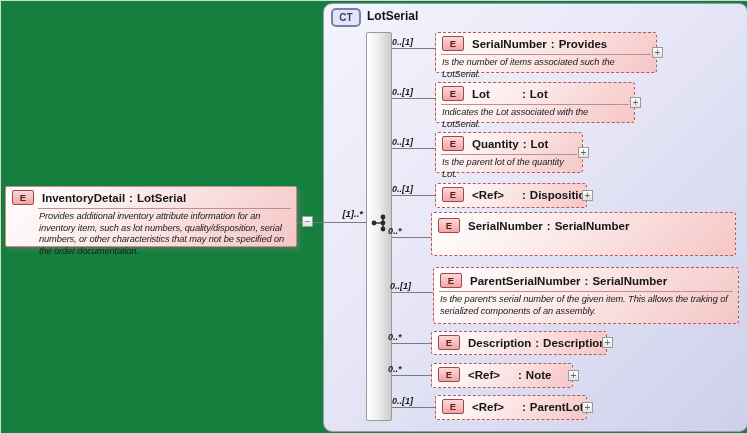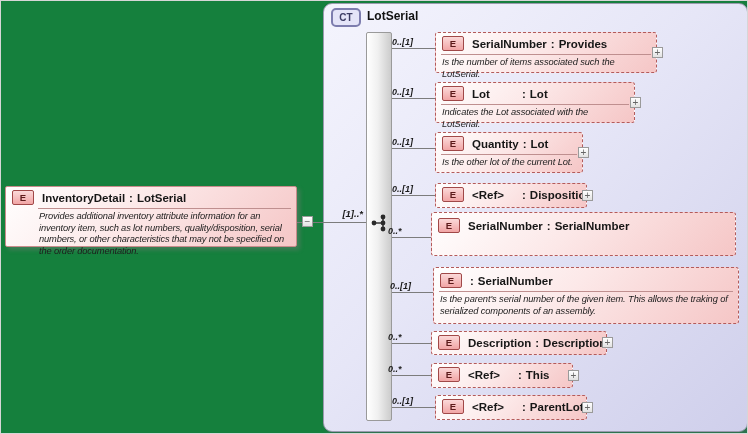--- a/index.html
+++ b/index.html
@@ -134,21 +134,21 @@
 
   <div class="hline" style="left:391px;top:147px;width:43px;"></div>
   <div class="card" style="left:391px;top:136px;">0..[1]</div>
   <div class="el-box" style="left:434px;top:131px;width:148px;height:41px;">
     <div class="el-title">
       <span class="e-badge">E</span>
       <span class="el-name">Quantity</span>
       <span class="el-colon">:</span>
       <span class="el-type">Lot</span>
     </div>
-    <div class="el-doc">Is the other lot of the current Lot.</div>
+    <div class="el-doc">Is the parent lot of the quantity Lot.</div>
   </div>
   <div class="toggle" style="left:577px;top:146px;">+</div>
 
   <div class="hline" style="left:391px;top:194px;width:43px;"></div>
   <div class="card" style="left:391px;top:183px;">0..[1]</div>
   <div class="el-box" style="left:434px;top:182px;width:152px;height:25px;">
     <div class="el-title">
       <span class="e-badge">E</span>
       <span class="el-name wname">&lt;Ref&gt;</span>
       <span class="el-colon">:</span>
@@ -166,20 +166,21 @@
       <span class="el-colon">:</span>
       <span class="el-type">SerialNumber</span>
     </div>
   </div>
 
   <div class="hline" style="left:391px;top:291px;width:41px;"></div>
   <div class="card" style="left:389px;top:280px;">0..[1]</div>
   <div class="el-box" style="left:432px;top:266px;width:306px;height:57px;">
     <div class="el-title" style="padding-top:5px;">
       <span class="e-badge">E</span>
+      <span class="el-name">ParentSerialNumber</span>
       <span class="el-colon">:</span>
       <span class="el-type">SerialNumber</span>
     </div>
     <div class="el-doc">Is the parent's serial number of the given item. This allows the traking of serialized components of an assembly.</div>
   </div>
 
   <div class="hline" style="left:391px;top:342px;width:39px;"></div>
   <div class="card" style="left:387px;top:331px;">0..*</div>
   <div class="el-box" style="left:430px;top:330px;width:176px;height:24px;">
     <div class="el-title">
@@ -191,21 +192,21 @@
   </div>
   <div class="toggle" style="left:601px;top:336px;">+</div>
 
   <div class="hline" style="left:391px;top:374px;width:39px;"></div>
   <div class="card" style="left:387px;top:363px;">0..*</div>
   <div class="el-box" style="left:430px;top:362px;width:142px;height:25px;">
     <div class="el-title">
       <span class="e-badge">E</span>
       <span class="el-name wname">&lt;Ref&gt;</span>
       <span class="el-colon">:</span>
-      <span class="el-type">This</span>
+      <span class="el-type">Note</span>
     </div>
   </div>
   <div class="toggle" style="left:567px;top:369px;">+</div>
 
   <div class="hline" style="left:391px;top:406px;width:43px;"></div>
   <div class="card" style="left:391px;top:395px;">0..[1]</div>
   <div class="el-box" style="left:434px;top:394px;width:152px;height:25px;">
     <div class="el-title">
       <span class="e-badge">E</span>
       <span class="el-name wname">&lt;Ref&gt;</span>

